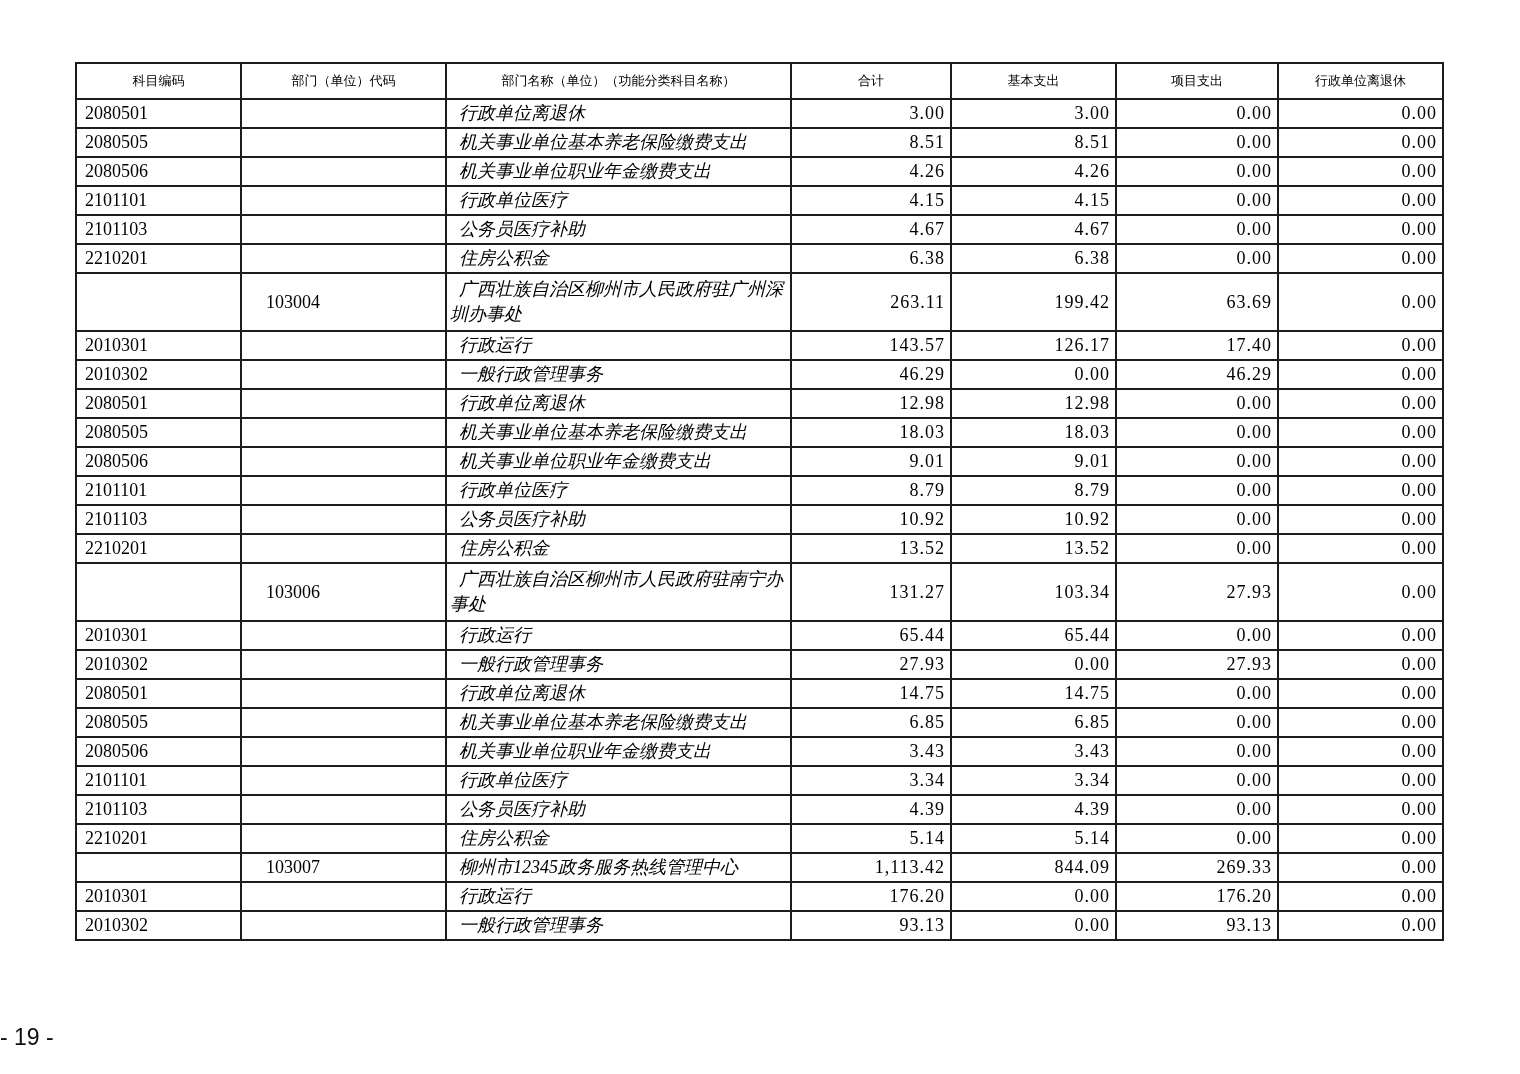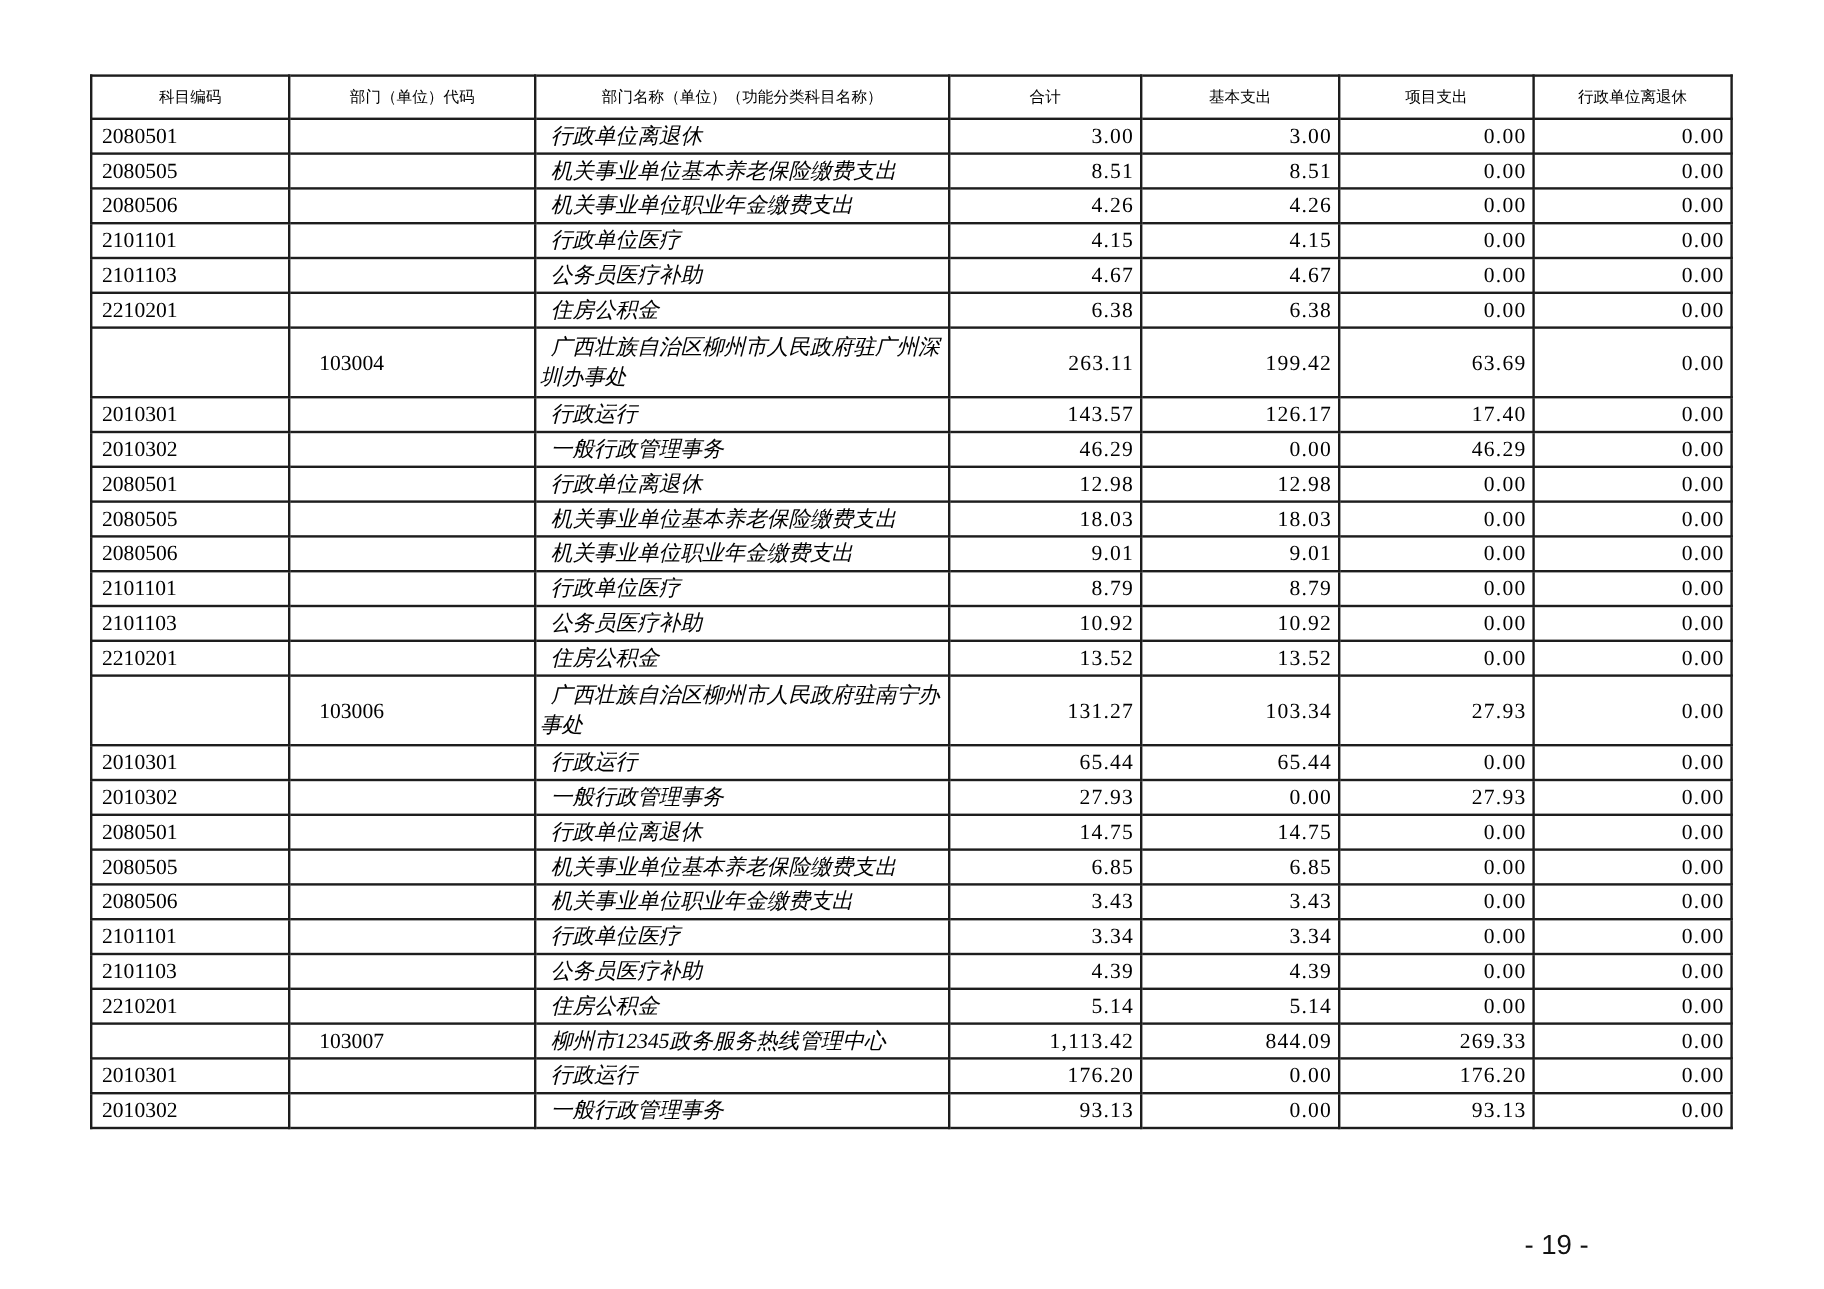--- a/index.html
+++ b/index.html
@@ -77,21 +77,21 @@
     padding-right: 5px;
     white-space: nowrap;
     letter-spacing: 1px;
   }
 
   .footer {
     position: absolute;
     top: 1024px;
     left: 0;
     width: 1324px;
-    text-align: right;
+    text-align: left;
     font-family: "Liberation Sans", "DejaVu Sans", sans-serif;
     font-size: 23px;
     color: #111111;
   }
 </style>
 </head>
 <body>
 
 <div class="page">
 

